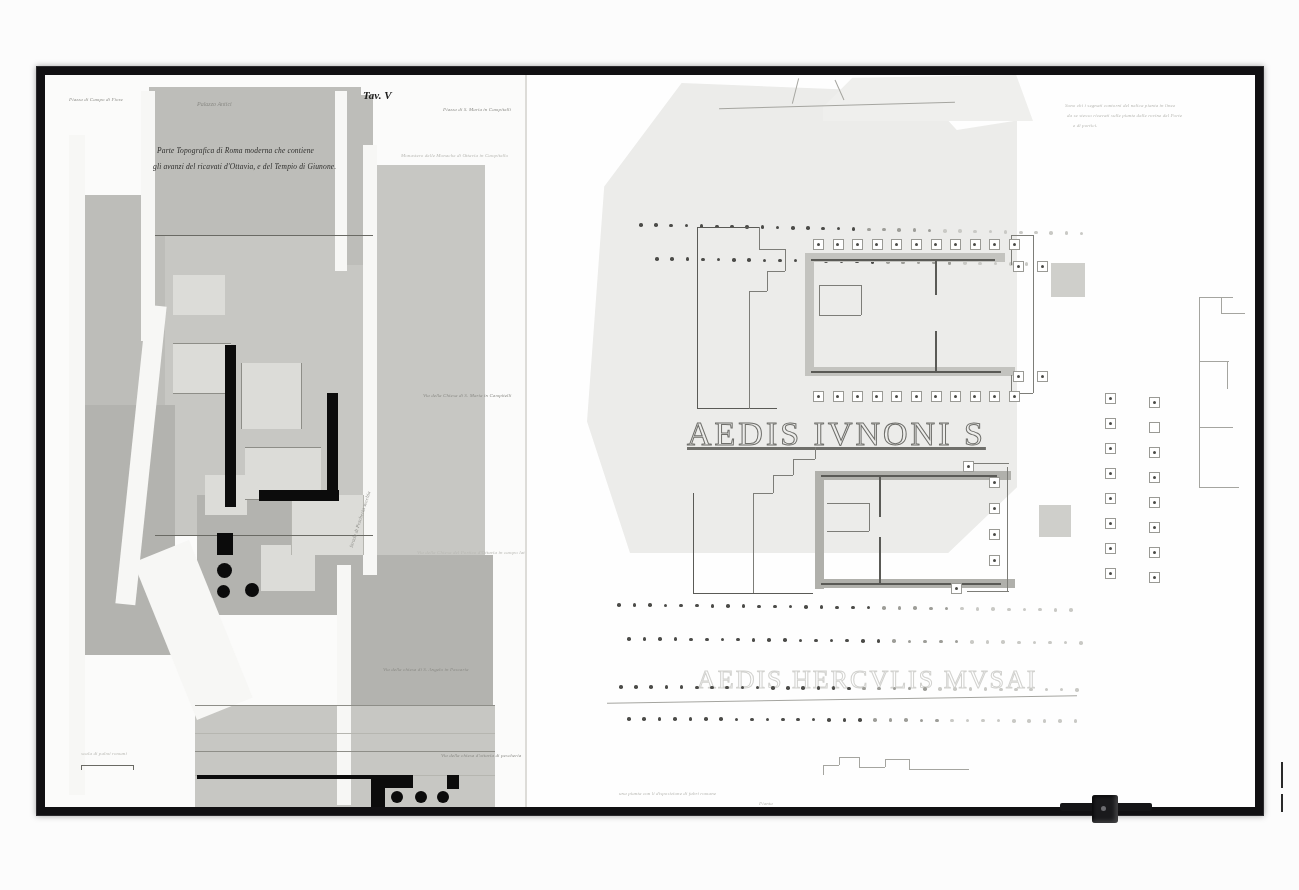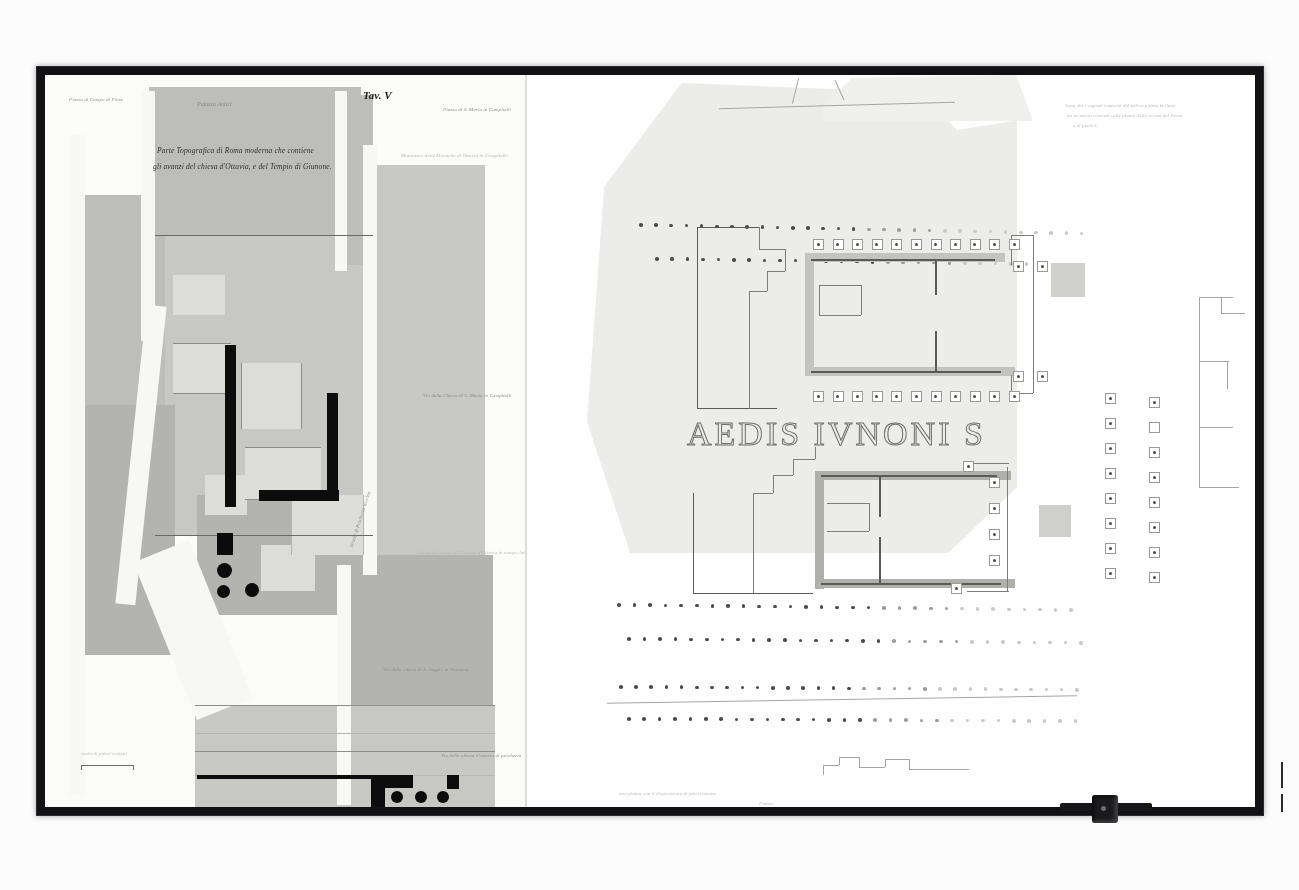--- a/index.html
+++ b/index.html
@@ -159,21 +159,21 @@
         <div class="ln dk" style="left:36px;top:690px;width:52px;height:1px;"></div>
         <div class="ln dk" style="left:36px;top:690px;width:1px;height:5px;"></div>
         <div class="ln dk" style="left:88px;top:690px;width:1px;height:5px;"></div>
 
         <div class="hand tiny faint" style="left:24px;top:22px;">Piazza di Campo di Fiore</div>
         <div class="hand sm faint" style="left:152px;top:26px;">Palazzo Antici</div>
         <div class="hand tiny faint" style="left:398px;top:32px;">Piazza di S. Maria in Campitelli</div>
         <div class="hand tiny vfaint" style="left:356px;top:78px;">Monastero delle Monache di Ottavia in Campitello</div>
 
         <div class="hand title" style="left:112px;top:71px;">Parte Topografica di Roma moderna che contiene</div>
-        <div class="hand title" style="left:108px;top:87px;">gli avanzi del chiesa d'Ottavia, e del Tempio di Giunone.</div>
+        <div class="hand title" style="left:108px;top:87px;">gli avanzi del ricavati d'Ottavia, e del Tempio di Giunone.</div>
 
         <div class="hand tiny faint" style="left:378px;top:318px;">Via della Chiesa di S. Maria in Campitelli</div>
         <div class="hand tiny vfaint" style="left:372px;top:475px;">Via della Chiesa del Portico d'Ottavia in campo lato</div>
         <div class="hand tiny faint" style="left:306px;top:470px;transform:rotate(-72deg);">Strada di Pescheria vecchia</div>
         <div class="hand tiny faint" style="left:338px;top:592px;">Via della chiesa di S. Angelo in Pescaria</div>
         <div class="hand tiny faint" style="left:396px;top:678px;">Via della chiesa d'ottavia di pescheria</div>
 
         <div class="hand tiny vfaint" style="left:36px;top:676px;">scala di palmi romani</div>
 
         <div class="ln lt" style="left:150px;top:658px;width:300px;height:1px;"></div>
@@ -362,21 +362,21 @@
             </span>
             <span class="cm" style="left: 486px; top: 296px;">
               <i></i>
             </span>
             <span class="cm" style="left: 510px; top: 296px;">
               <i></i>
             </span>
           </div>
         <div class="patch" style="left:524px;top:188px;width:34px;height:34px;"></div>
 
-        <div class="caps strong" style="left:160px;top:340px;font-size:34px;letter-spacing:3px;">AEDIS IVNONI S</div>
+        <div class="caps strong" style="left:160px;top:340px;font-size:34px;letter-spacing:3px;text-decoration:underline;">AEDIS IVNONI S</div>
 
         <div class="rln dark" style="left:166px;top:418px;width:1px;height:100px;"></div>
         <div class="rln dark" style="left:166px;top:518px;width:120px;height:1px;"></div>
         <div class="rln" style="left:226px;top:418px;width:1px;height:100px;"></div>
         <div class="rln" style="left:226px;top:418px;width:20px;height:1px;"></div>
         <div class="rln" style="left:246px;top:400px;width:1px;height:18px;"></div>
         <div class="rln" style="left:246px;top:400px;width:20px;height:1px;"></div>
         <div class="rln" style="left:266px;top:384px;width:1px;height:16px;"></div>
         <div class="rln" style="left:266px;top:384px;width:22px;height:1px;"></div>
         <div class="rln" style="left:288px;top:372px;width:1px;height:12px;"></div>
@@ -534,20 +534,21 @@
             <span class="dot vf" style="left: 443.2px; top: 565.08px;"></span>
             <span class="dot vf" style="left: 458.8px; top: 565.22px;"></span>
             <span class="dot vf" style="left: 474.4px; top: 565.36px;"></span>
             <span class="dot vf" style="left: 490px; top: 565.5px;"></span>
             <span class="dot vf" style="left: 505.6px; top: 565.64px;"></span>
             <span class="dot vf" style="left: 521.2px; top: 565.78px;"></span>
             <span class="dot vf" style="left: 536.8px; top: 565.92px;"></span>
             <span class="dot vf" style="left: 552.4px; top: 566.06px;"></span>
           </div>
 
+        <div class="caps ghost" style="left:170px;top:590px;font-size:26px;letter-spacing:2px;">AEDIS HERCVLIS MVSAI</div>
 
         <div id="dotrowE">
             <span class="dot" style="left: 92px; top: 610px;"></span>
             <span class="dot" style="left: 107.2px; top: 610.1px;"></span>
             <span class="dot" style="left: 122.4px; top: 610.2px;"></span>
             <span class="dot" style="left: 137.6px; top: 610.3px;"></span>
             <span class="dot" style="left: 152.8px; top: 610.4px;"></span>
             <span class="dot" style="left: 168px; top: 610.5px;"></span>
             <span class="dot" style="left: 183.2px; top: 610.6px;"></span>
             <span class="dot" style="left: 198.4px; top: 610.7px;"></span>

